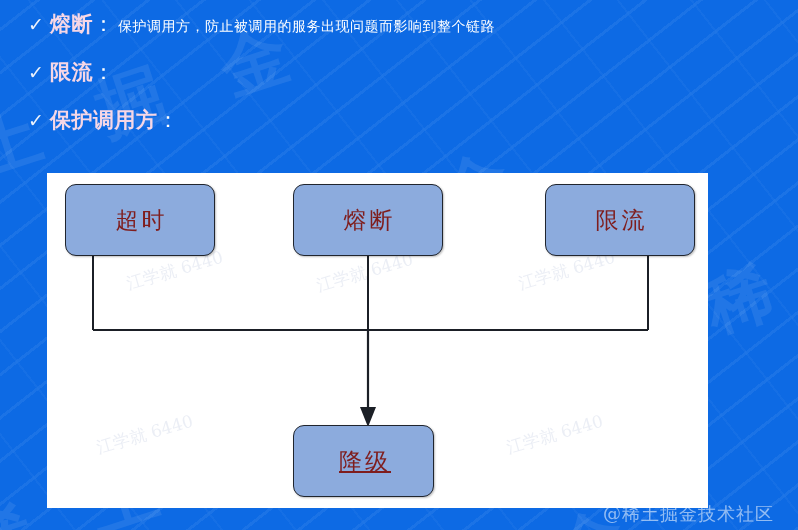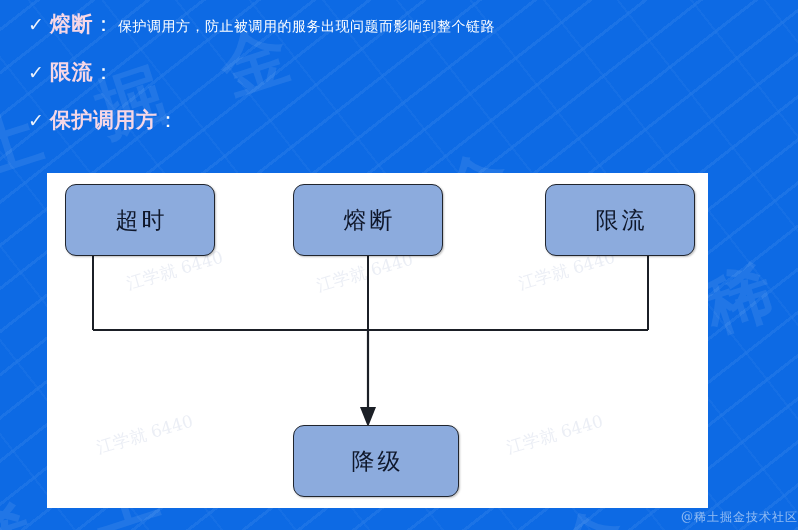--- a/index.html
+++ b/index.html
@@ -108,40 +108,40 @@
 
   .node {
     position: absolute;
     background: #8cabdd;
     border: 1.6px solid #20252e;
     border-radius: 11px;
     box-sizing: border-box;
     display: flex;
     align-items: center;
     justify-content: center;
-    color: #0f172a;
+    color: #7f1d1d;
     font-size: 23px;
     letter-spacing: 3px;
     text-indent: 3px;
     box-shadow: 1px 1px 2px rgba(0,0,0,0.25);
   }
 
   #connectors {
     position: absolute;
     inset: 0;
     pointer-events: none;
   }
 
   
   #corner-watermark {
     position: absolute;
-    right: 0;
+    right: 24px;
     bottom: 4px;
     color: rgba(255,255,255,0.55);
-    font-size: 12px;
+    font-size: 18px;
     font-family: "DejaVu Serif", "Liberation Serif", serif;
     letter-spacing: 1px;
     white-space: nowrap;
   }
 </style>
 </head>
 <body>
 
 <div id="stage">
 
@@ -203,21 +203,21 @@
     </div>
 
     <div class="node" style="left:246px; top:11px;  width:150px; height:72px;">
       <span>熔断</span>
     </div>
 
     <div class="node" style="left:498px; top:11px;  width:150px; height:72px;">
       <span>限流</span>
     </div>
 
-    <div class="node" style="left:246px; top:252px; width:166px; height:72px;">
+    <div class="node" style="left:246px; top:252px; width:141px; height:72px;text-decoration:underline;">
       <span>降级</span>
     </div>
 
   </div>
 
   <div id="corner-watermark">@稀土掘金技术社区</div>
 
 </div>
 
 </body></html>

